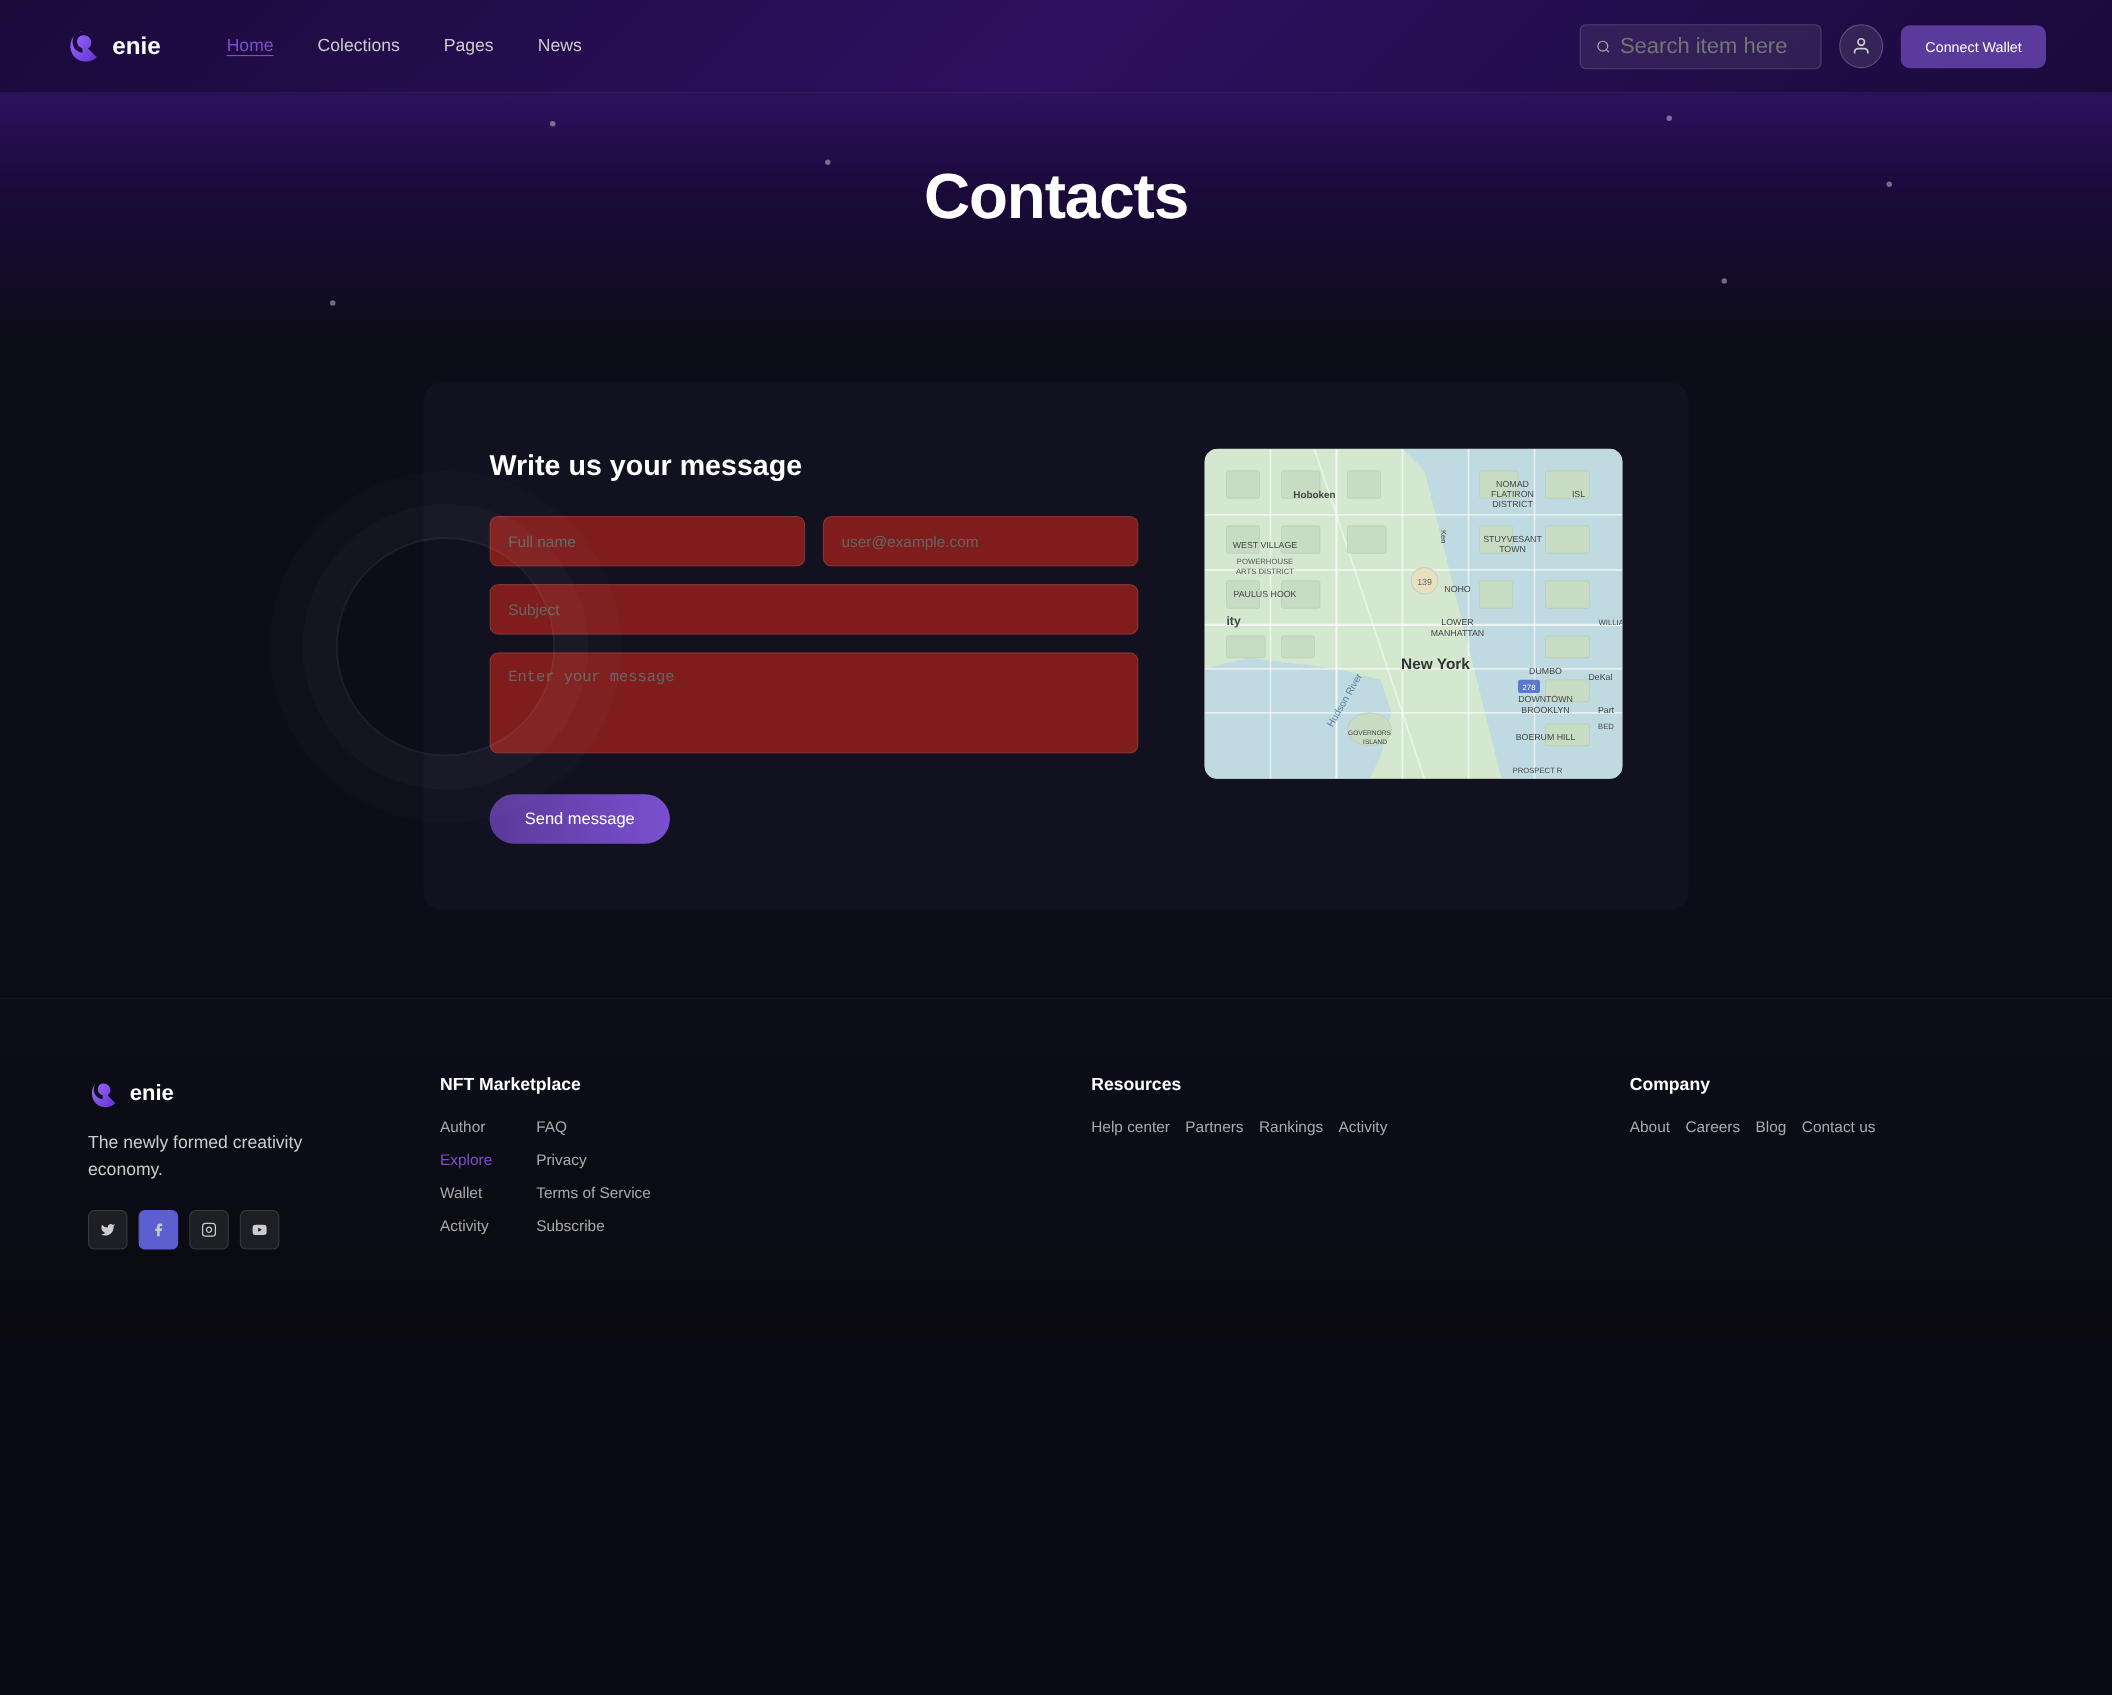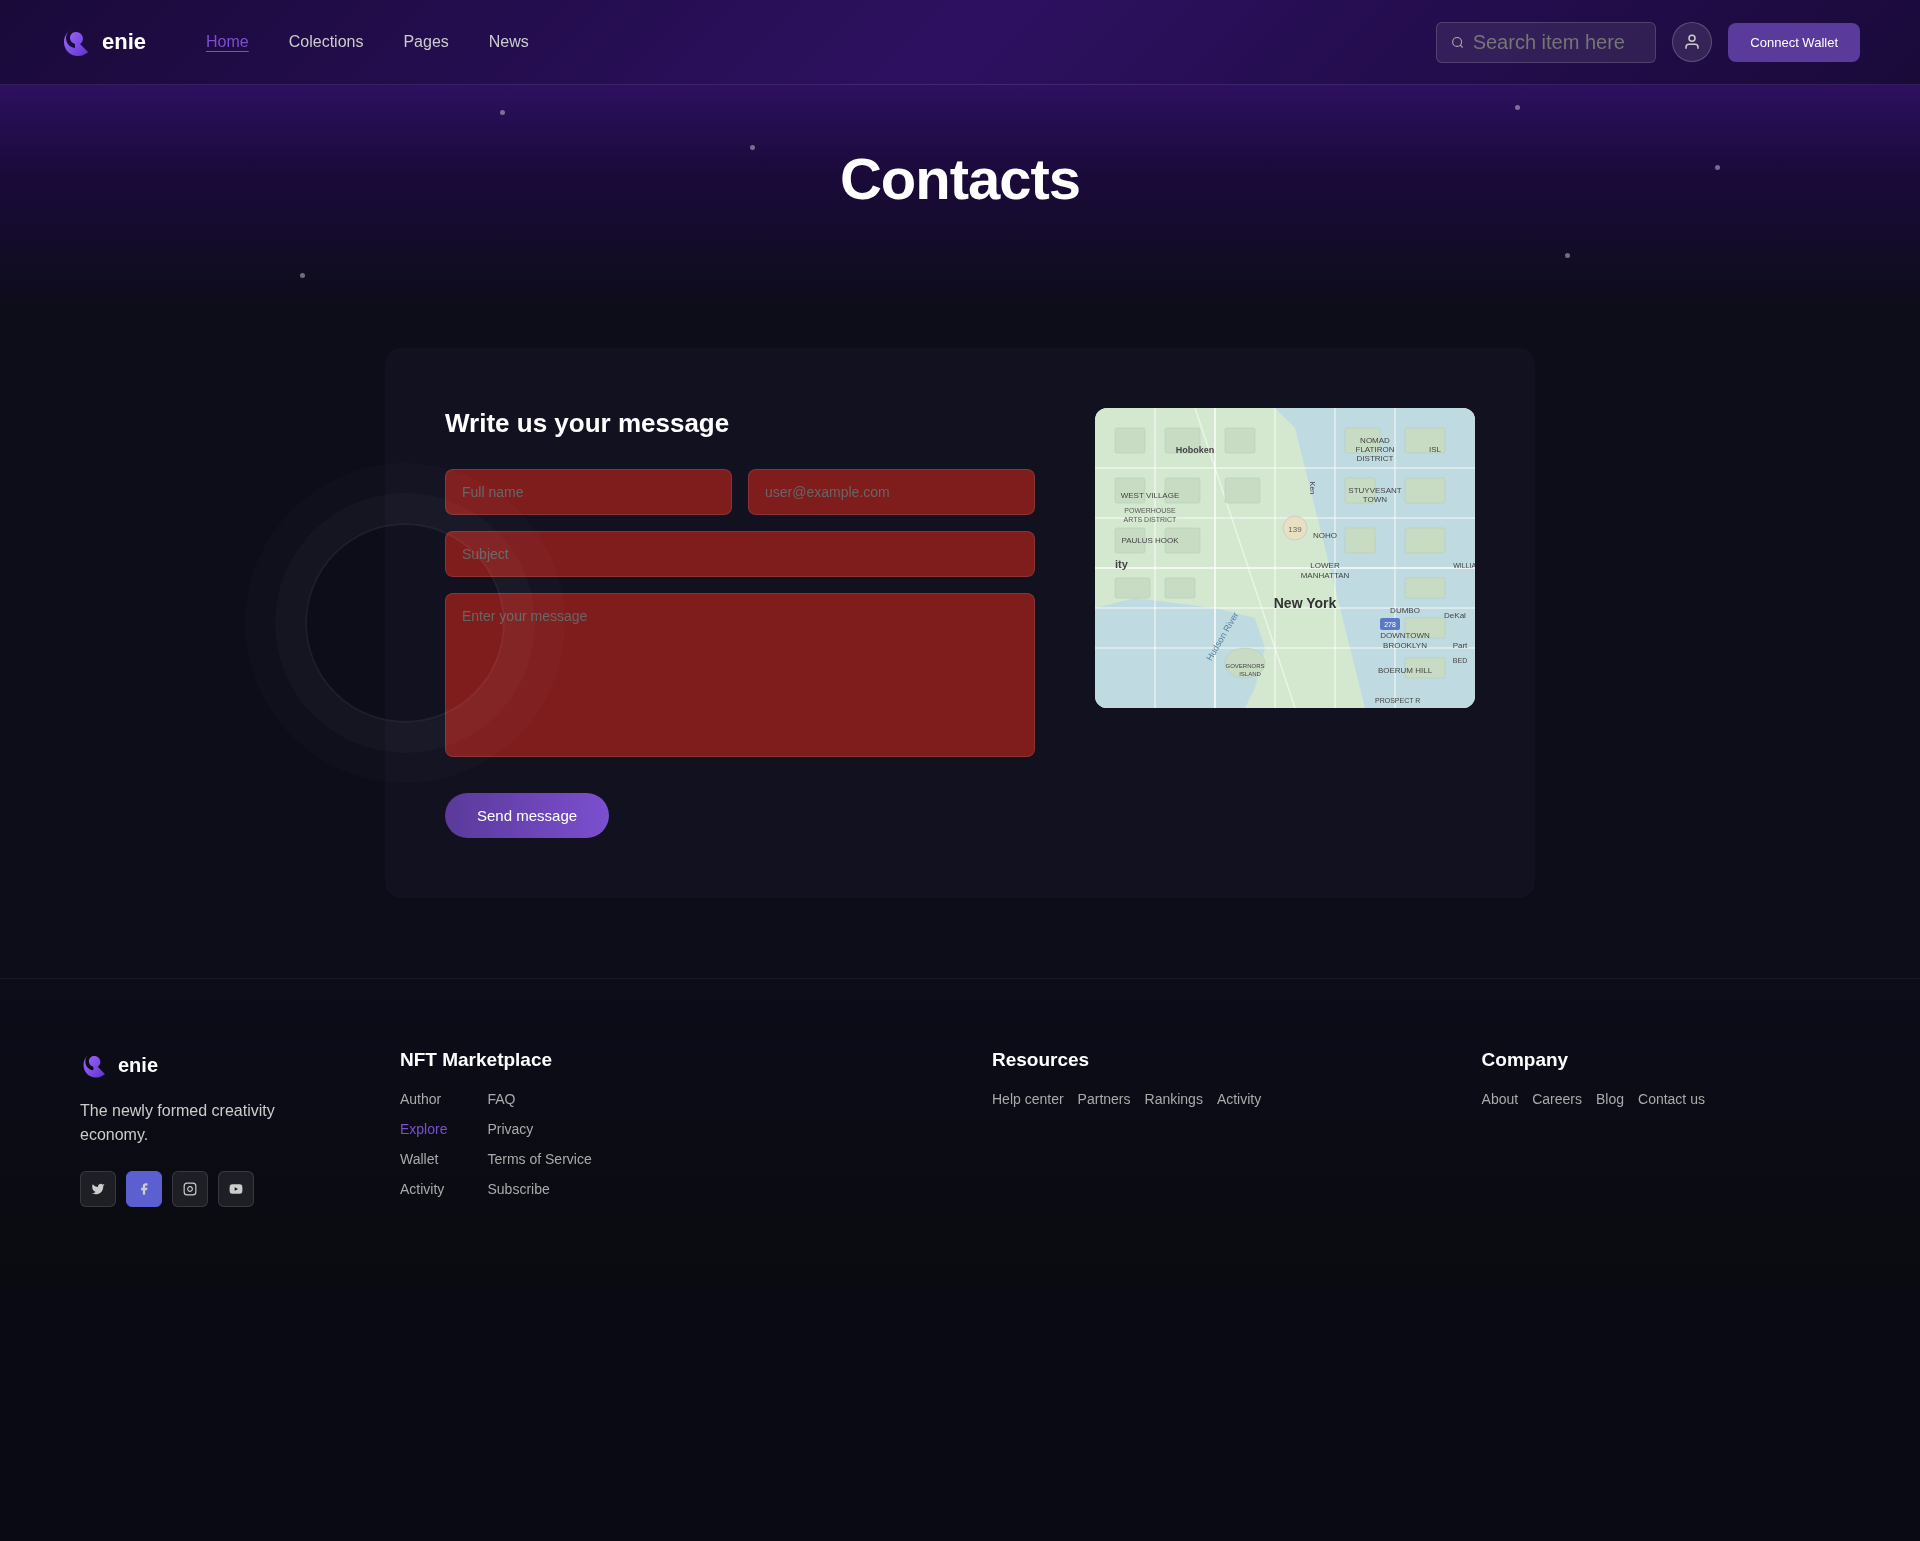--- a/index.html
+++ b/index.html
@@ -196,21 +196,22 @@
       color: #aaa;
       font-size: 14px;
       outline: none;
       font-family: inherit;
       transition: border-color 0.2s;
     }
     .form-group input::placeholder,
     .form-group textarea::placeholder { color: #666; }
     .form-group textarea {
       resize: none;
-      height: 164px;
+      height: 92px;
+      font-family: Liberation Mono, monospace;
     }
     .send-btn {
       background: linear-gradient(90deg, #5a3a9a, #7b4fcf);
       color: #fff;
       border: none;
       border-radius: 30px;
       padding: 14px 32px;
       font-size: 15px;
       cursor: pointer;
       margin-top: 16px;
@@ -274,21 +275,21 @@
       justify-content: center;
       cursor: pointer;
       color: #ccc;
       font-size: 14px;
       text-decoration: none;
       transition: background 0.2s;
     }
     .social-btn.facebook { background: #5b5fcf; border-color: #5b5fcf; }
 
     .footer-col h4 {
-      font-size: 19px;
+      font-size: 16px;
       font-weight: 600;
       color: #fff;
       margin-bottom: 20px;
     }
     .footer-links-grid {
       display: flex;
       gap: 40px;
     }
     .footer-link-col {
       display: flex;

